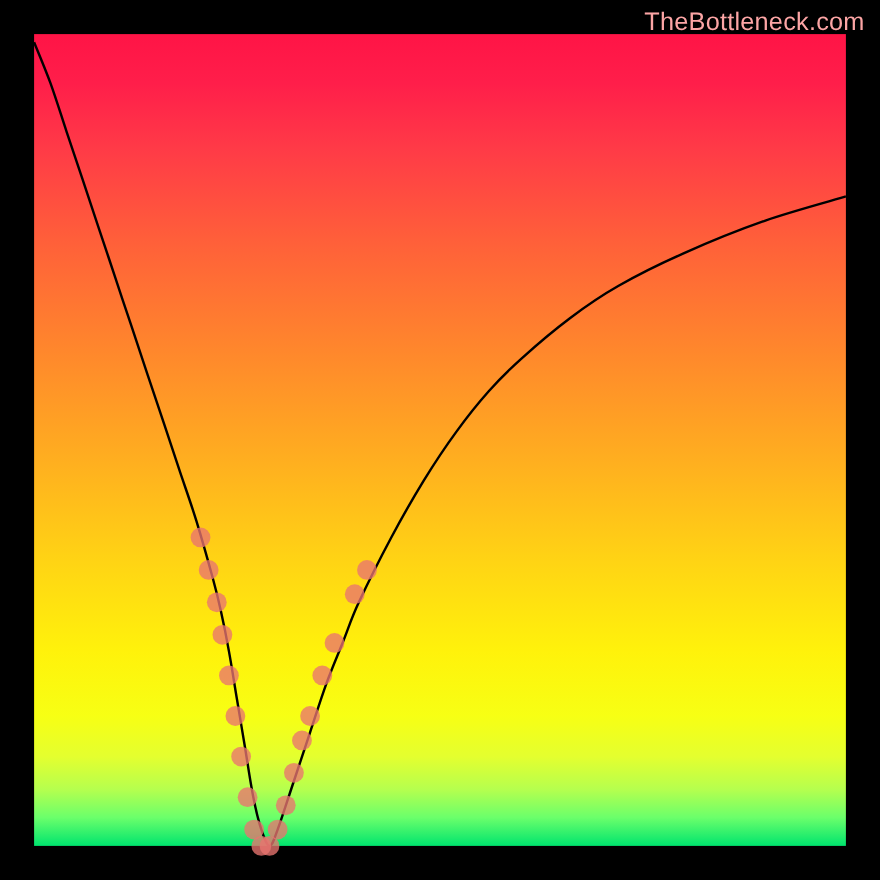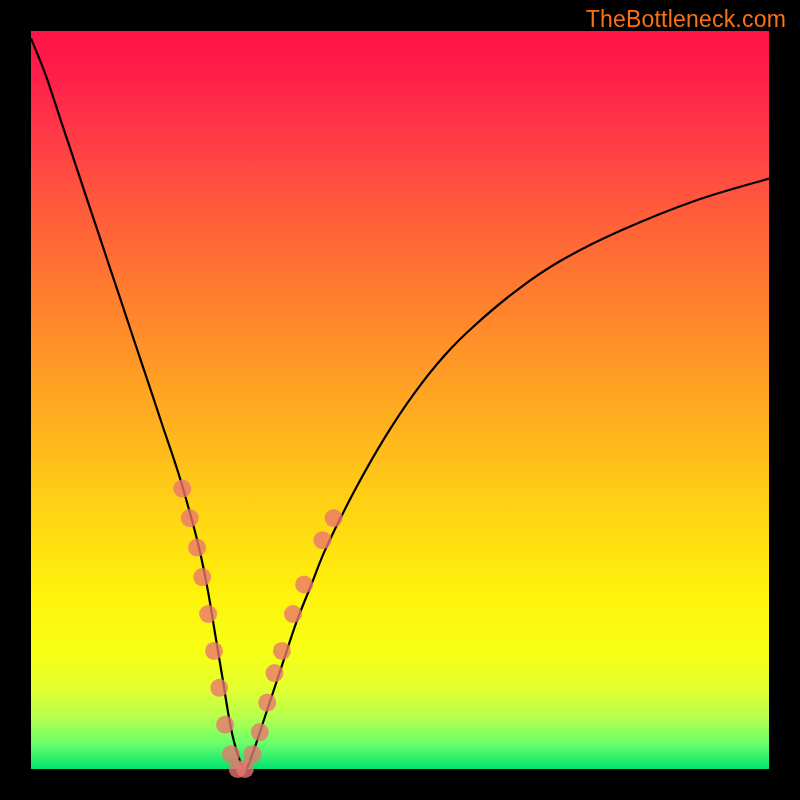--- a/index.html
+++ b/index.html
@@ -38,21 +38,21 @@
       #e4ff2f 89%,
       #b6ff4e 93%,
       #6bff6b 96.5%,
       #00e46e 100%
     );
   }
   .watermark {
     position: absolute;
     top: 6px;
     right: 14px;
-    color: #f97316;
+    color: #fca5a5;
     font-size: 23px;
     letter-spacing: 0.2px;
     font-weight: 400;
     user-select: none;
   }
   svg.curve {
     position: absolute;
     left: 0;
     top: 0;
     width: 738px;

